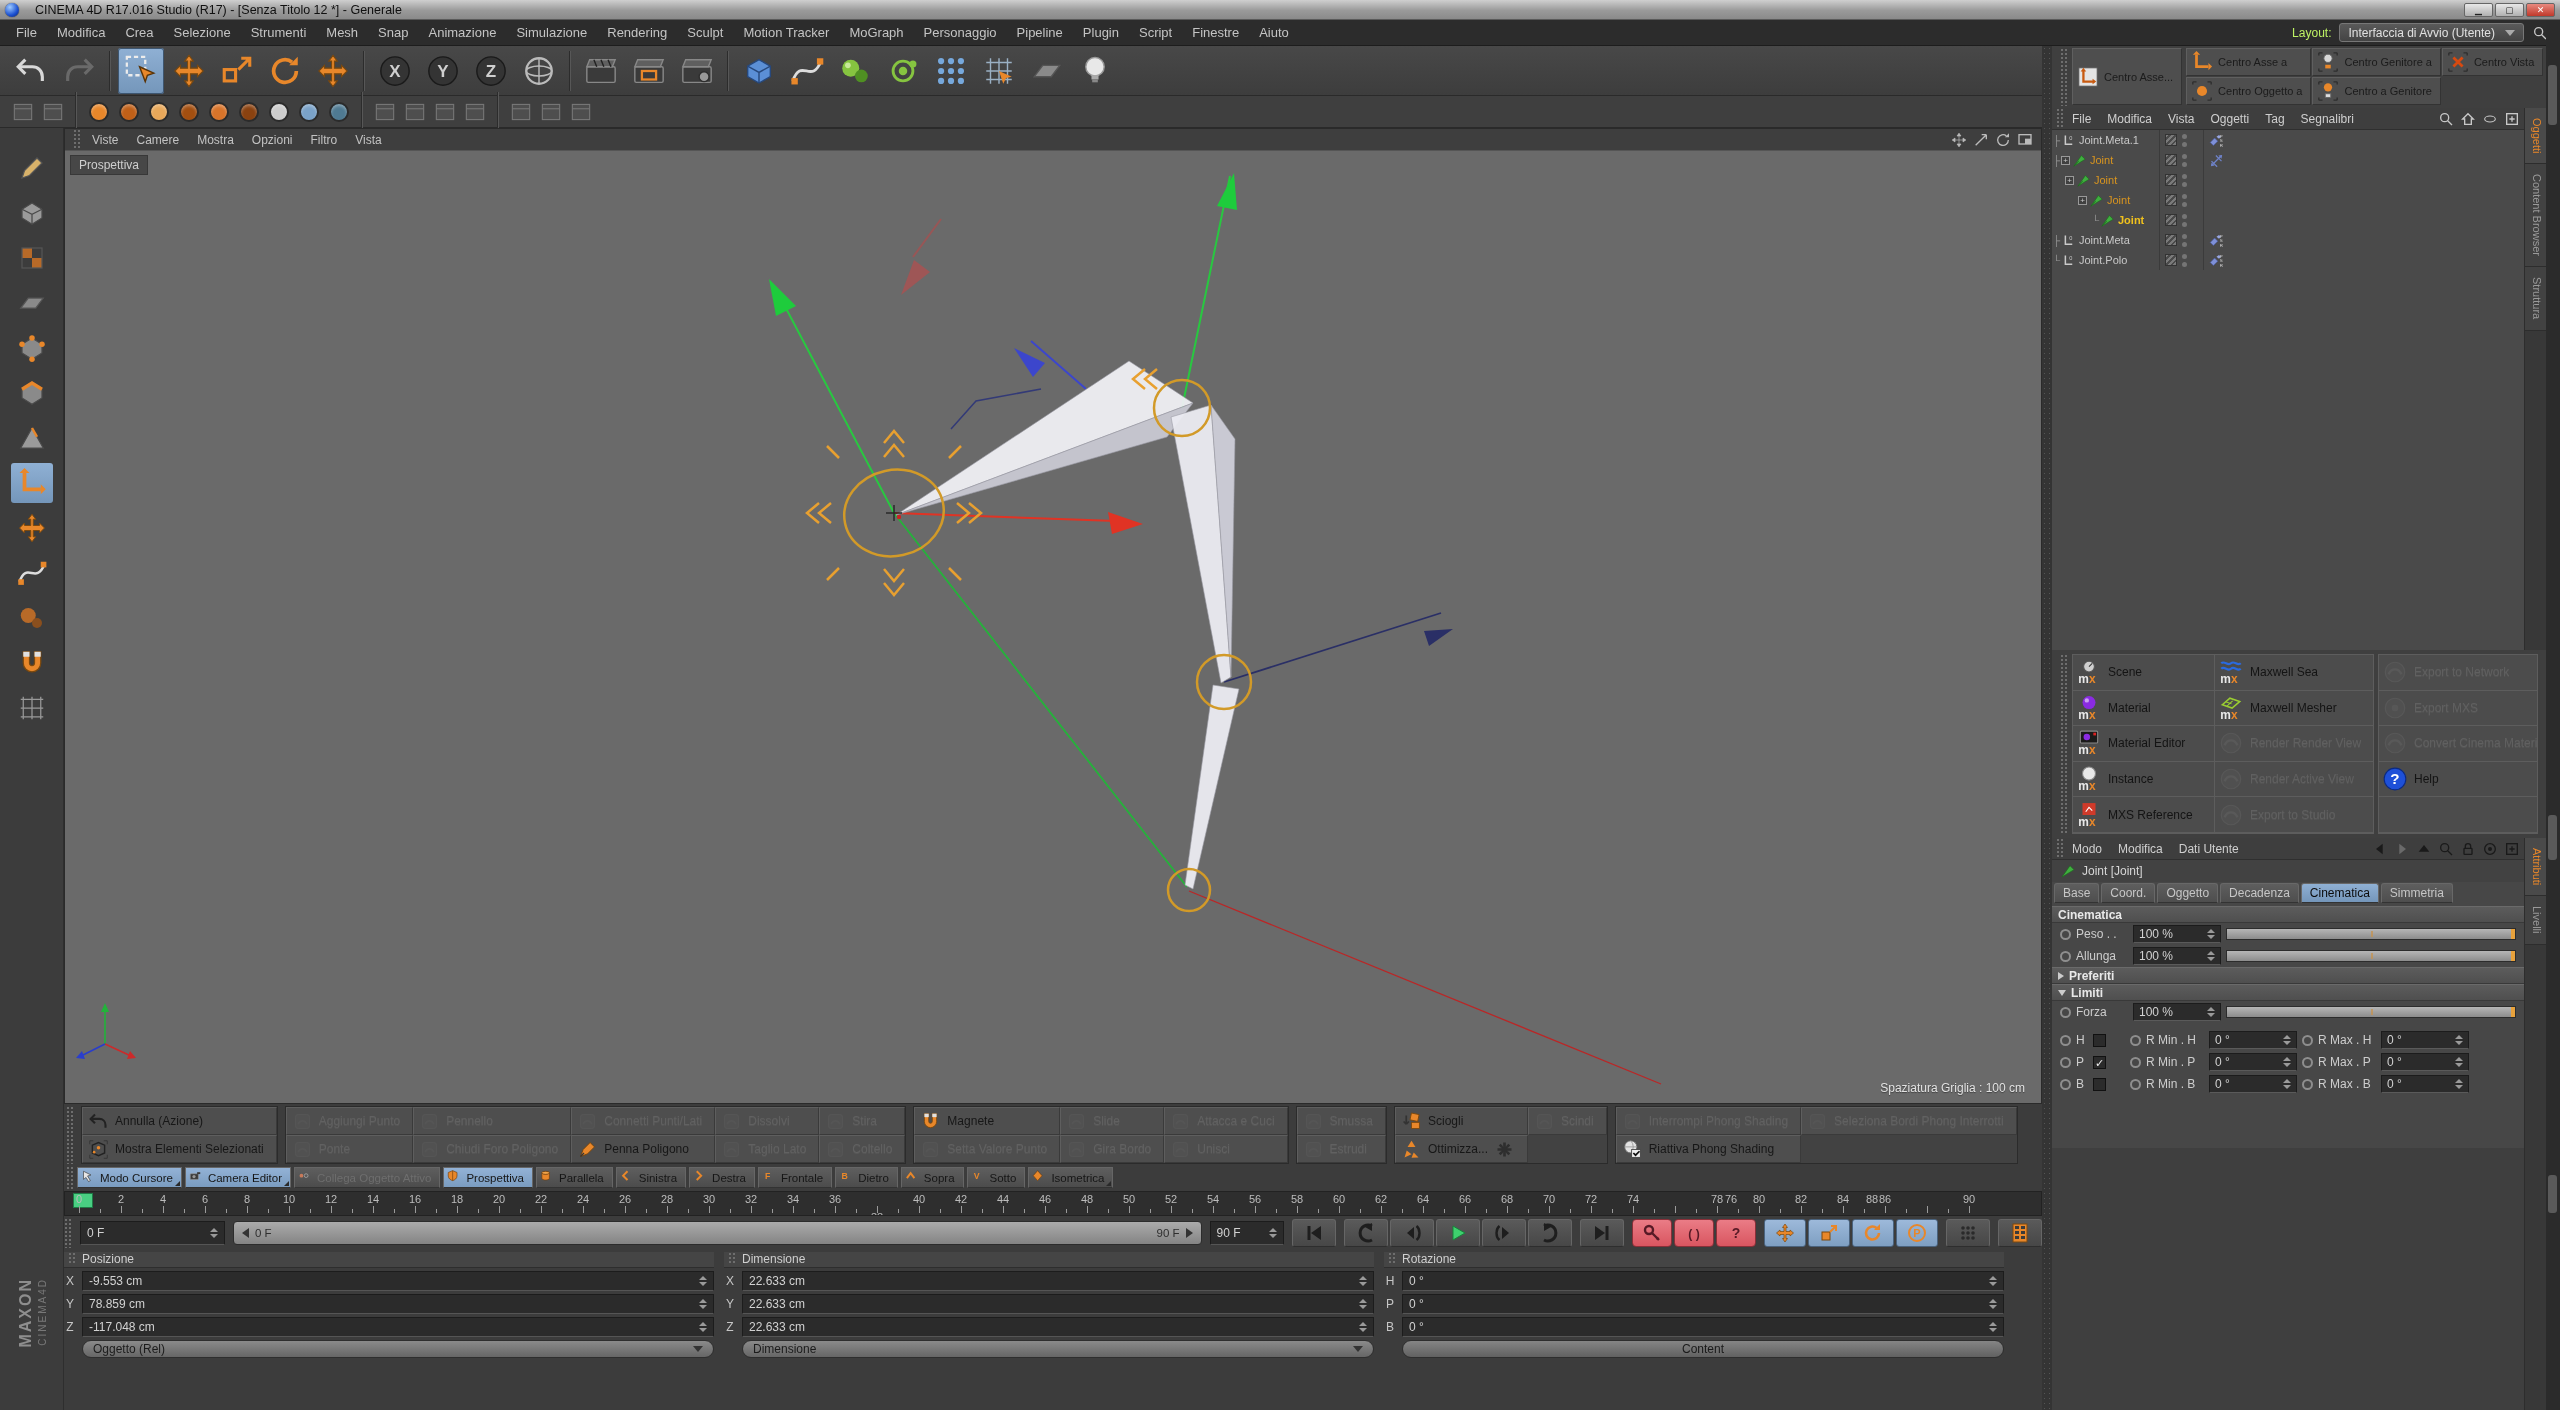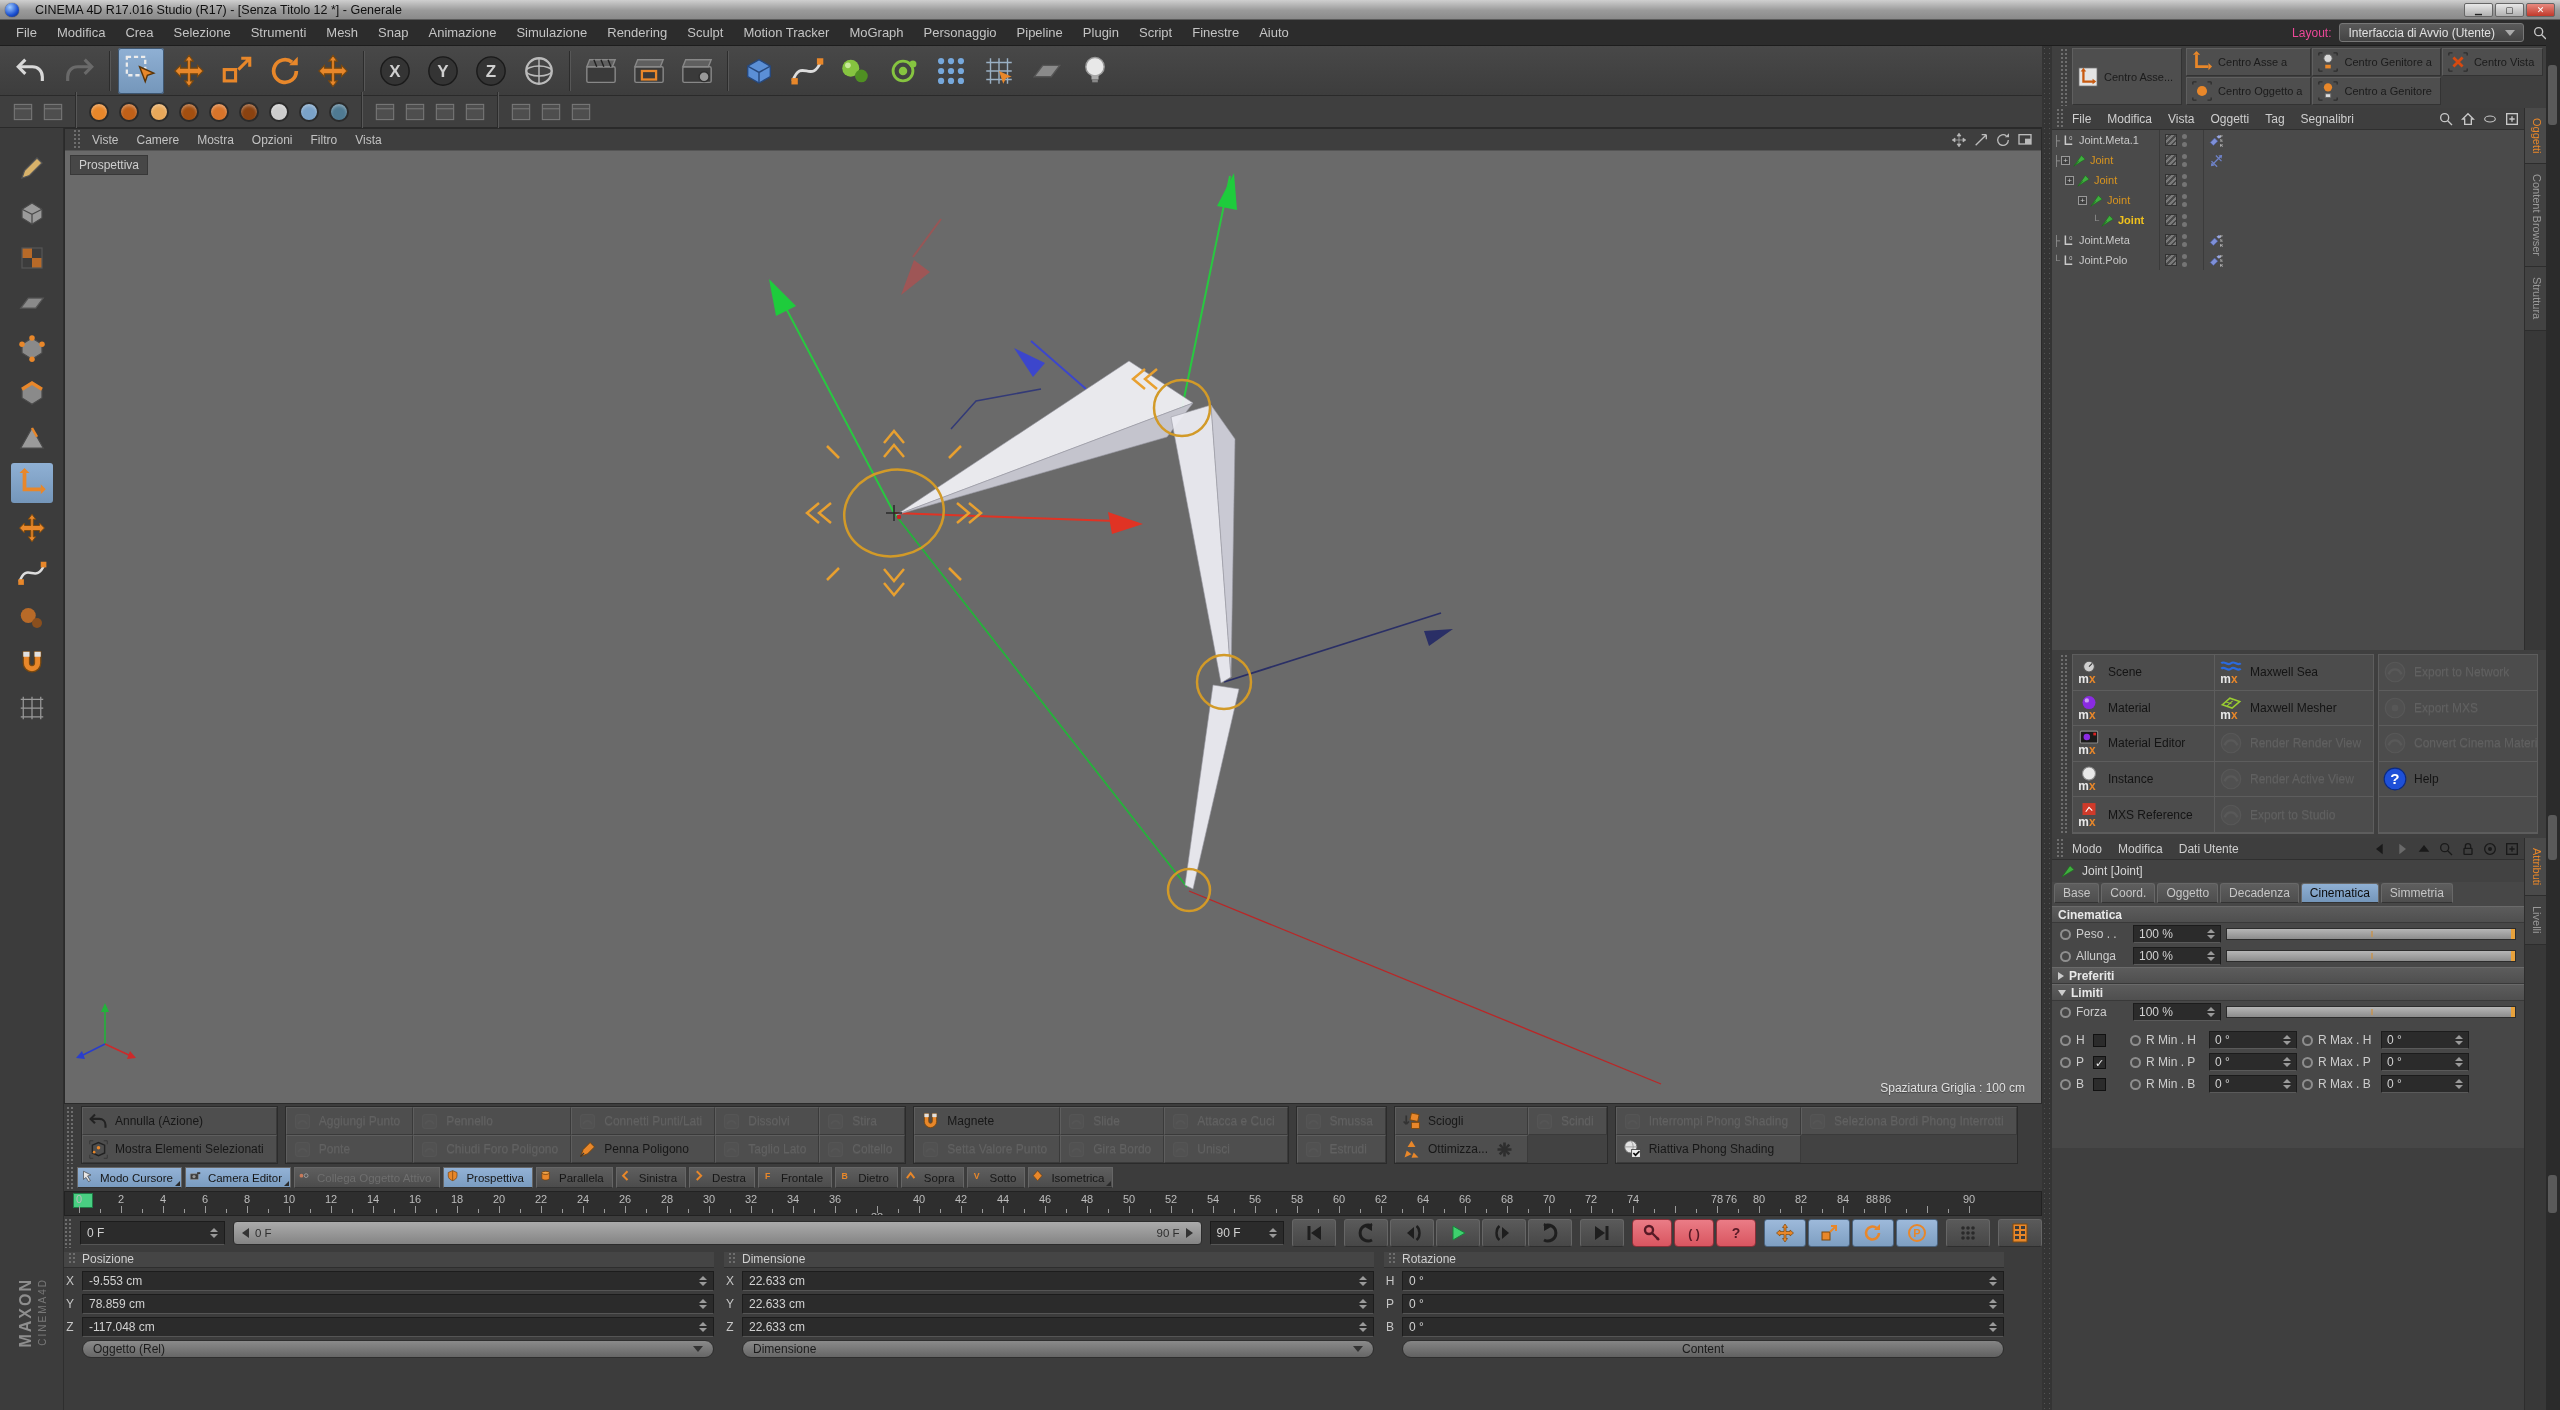--- a/index.html
+++ b/index.html
@@ -178,21 +178,21 @@
       <span class="menu-item">Motion Tracker</span>
       <span class="menu-item">MoGraph</span>
       <span class="menu-item">Personaggio</span>
       <span class="menu-item">Pipeline</span>
       <span class="menu-item">Plugin</span>
       <span class="menu-item">Script</span>
       <span class="menu-item">Finestre</span>
       <span class="menu-item">Aiuto</span>
     </span>
   <span id="menubar-right">
-    <span style="color:#ec4899;font-size:12px">Layout:</span>
+    <span style="color:#bef264;font-size:12px">Layout:</span>
     <span id="layout-select">
       <span>Interfaccia di Avvio (Utente)</span>
         <span class="tri-down"></span>
     </span>
     <svg viewBox="0 0 24 24" width="16" height="16">
         <circle cx="10" cy="10" r="6" fill="none" stroke="#c8c8c8" stroke-width="2"></circle>
         <path d="M14.5 14.5 21 21" stroke="#c8c8c8" stroke-width="2"></path>
       </svg>
   </span>
 </div>

